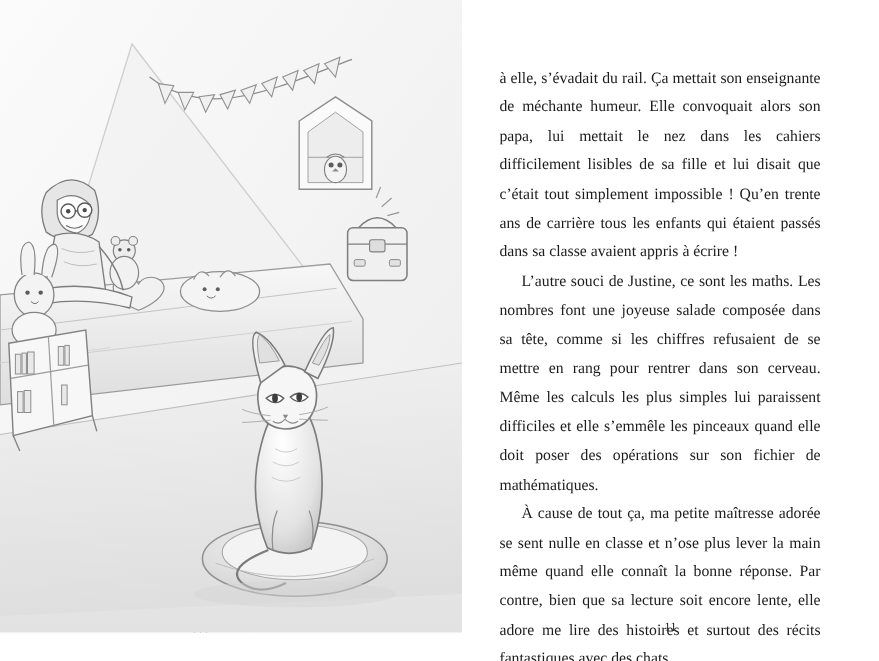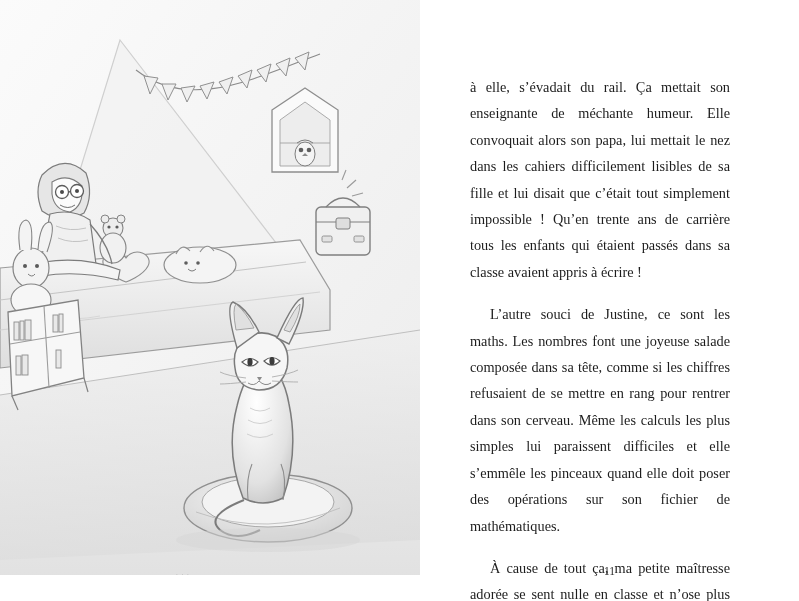--- a/index.html
+++ b/index.html
@@ -59,21 +59,21 @@
     width: 292px;
     font-family: "Liberation Serif", serif;
     font-size: 14.3px;
     line-height: 26.4px;
     color: #1c1c1c;
     text-align: justify;
     text-justify: inter-word;
     hyphens: manual;
   }
   .text-column p {
-    margin: 16px;
+    margin: 0;
   }
   .text-column p.indent {
     text-indent: 20px;
   }
   .folio {
     position: absolute;
     left: 0;
     width: 379px;
     bottom: 24px;
     text-align: center;

